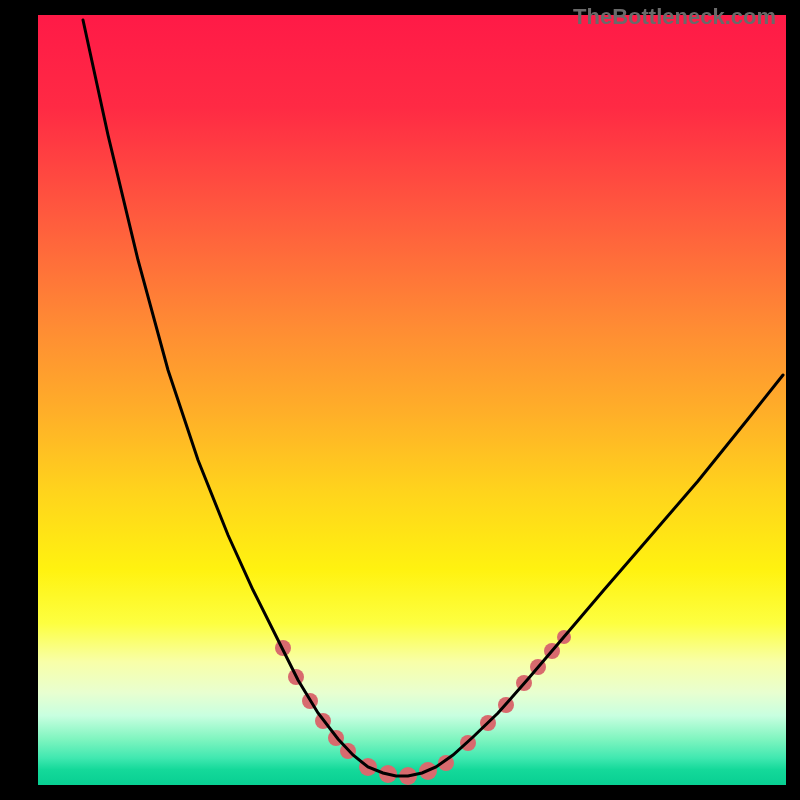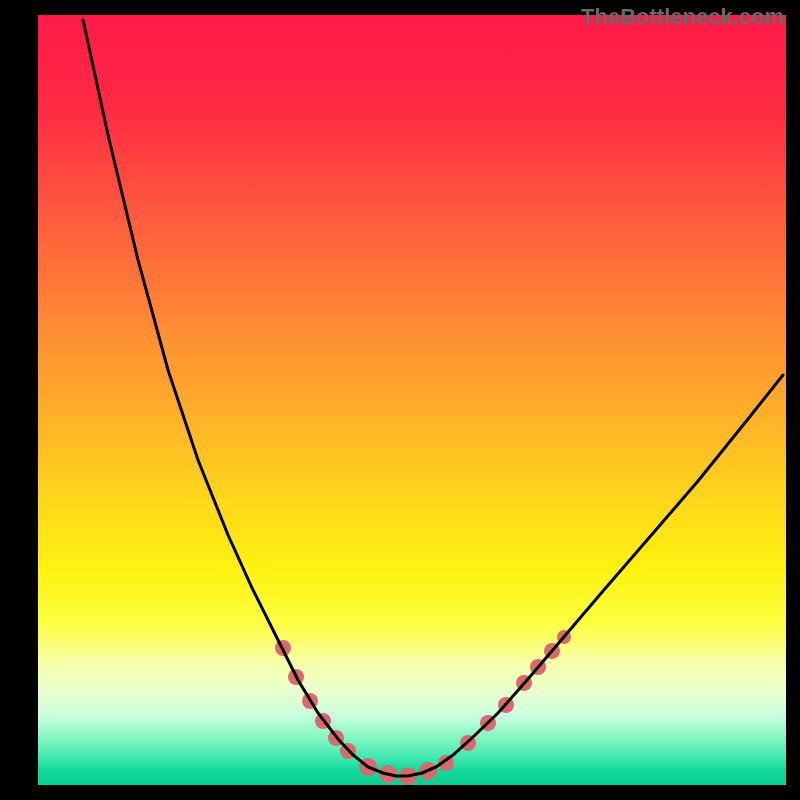--- a/index.html
+++ b/index.html
@@ -15,21 +15,21 @@
     #fff210 72%,
     #fdff40 79%,
     #f8ffa8 84%,
     #e8ffd0 88%,
     #c8ffe0 91%,
     #80f5c0 94%,
     #40e8b0 96.5%,
     #14d99a 98%,
     #08cf92 100%
   )}
-.wm{position:absolute;right:16px;top:4px;font-family:Arial,Helvetica,sans-serif;font-size:22px;font-weight:600;color:#6a6a6a}
+.wm{position:absolute;right:24px;top:4px;font-family:Arial,Helvetica,sans-serif;font-size:22px;font-weight:600;color:#6a6a6a}
 svg{position:absolute;left:0;top:0}
 </style>
 </head>
 <body>
 
 <div class="chart-container">
   <div class="grad"></div>
   <svg width="748" height="770">
     <g id="markers-layer">
         <circle cx="245" cy="633" r="8" fill="#d86a6e"></circle>

